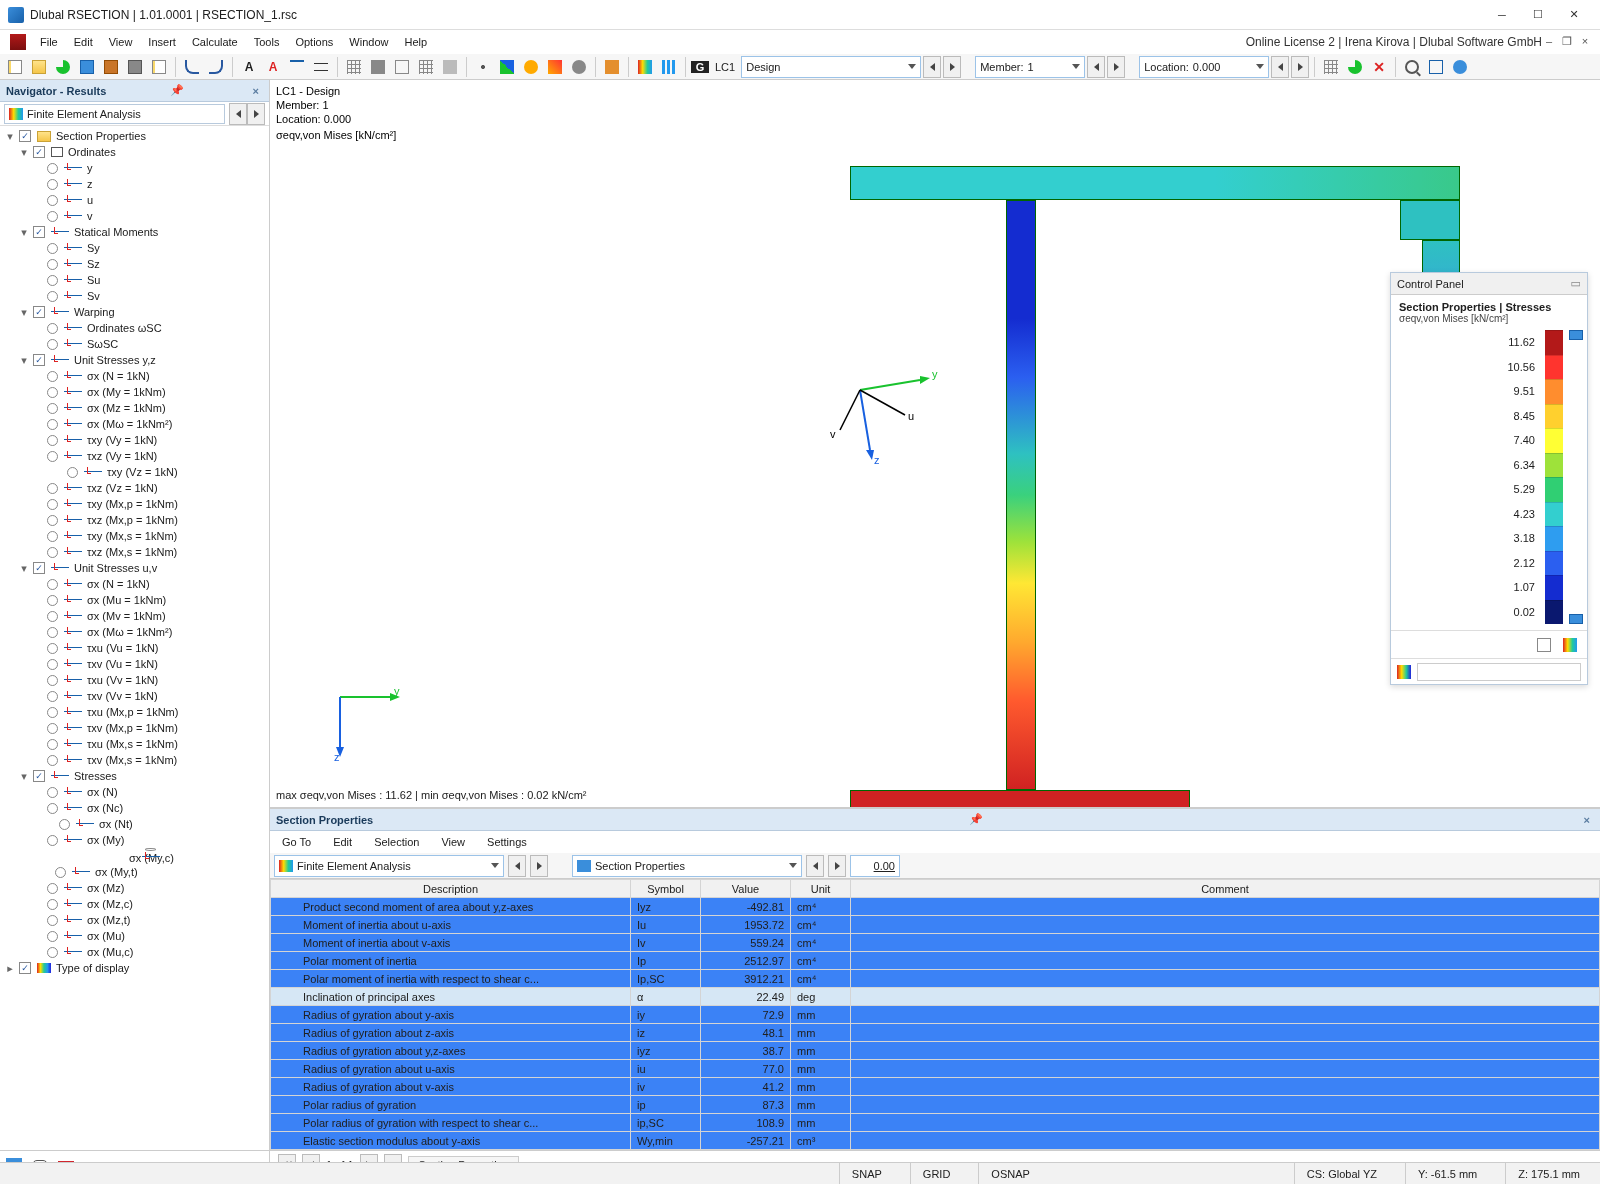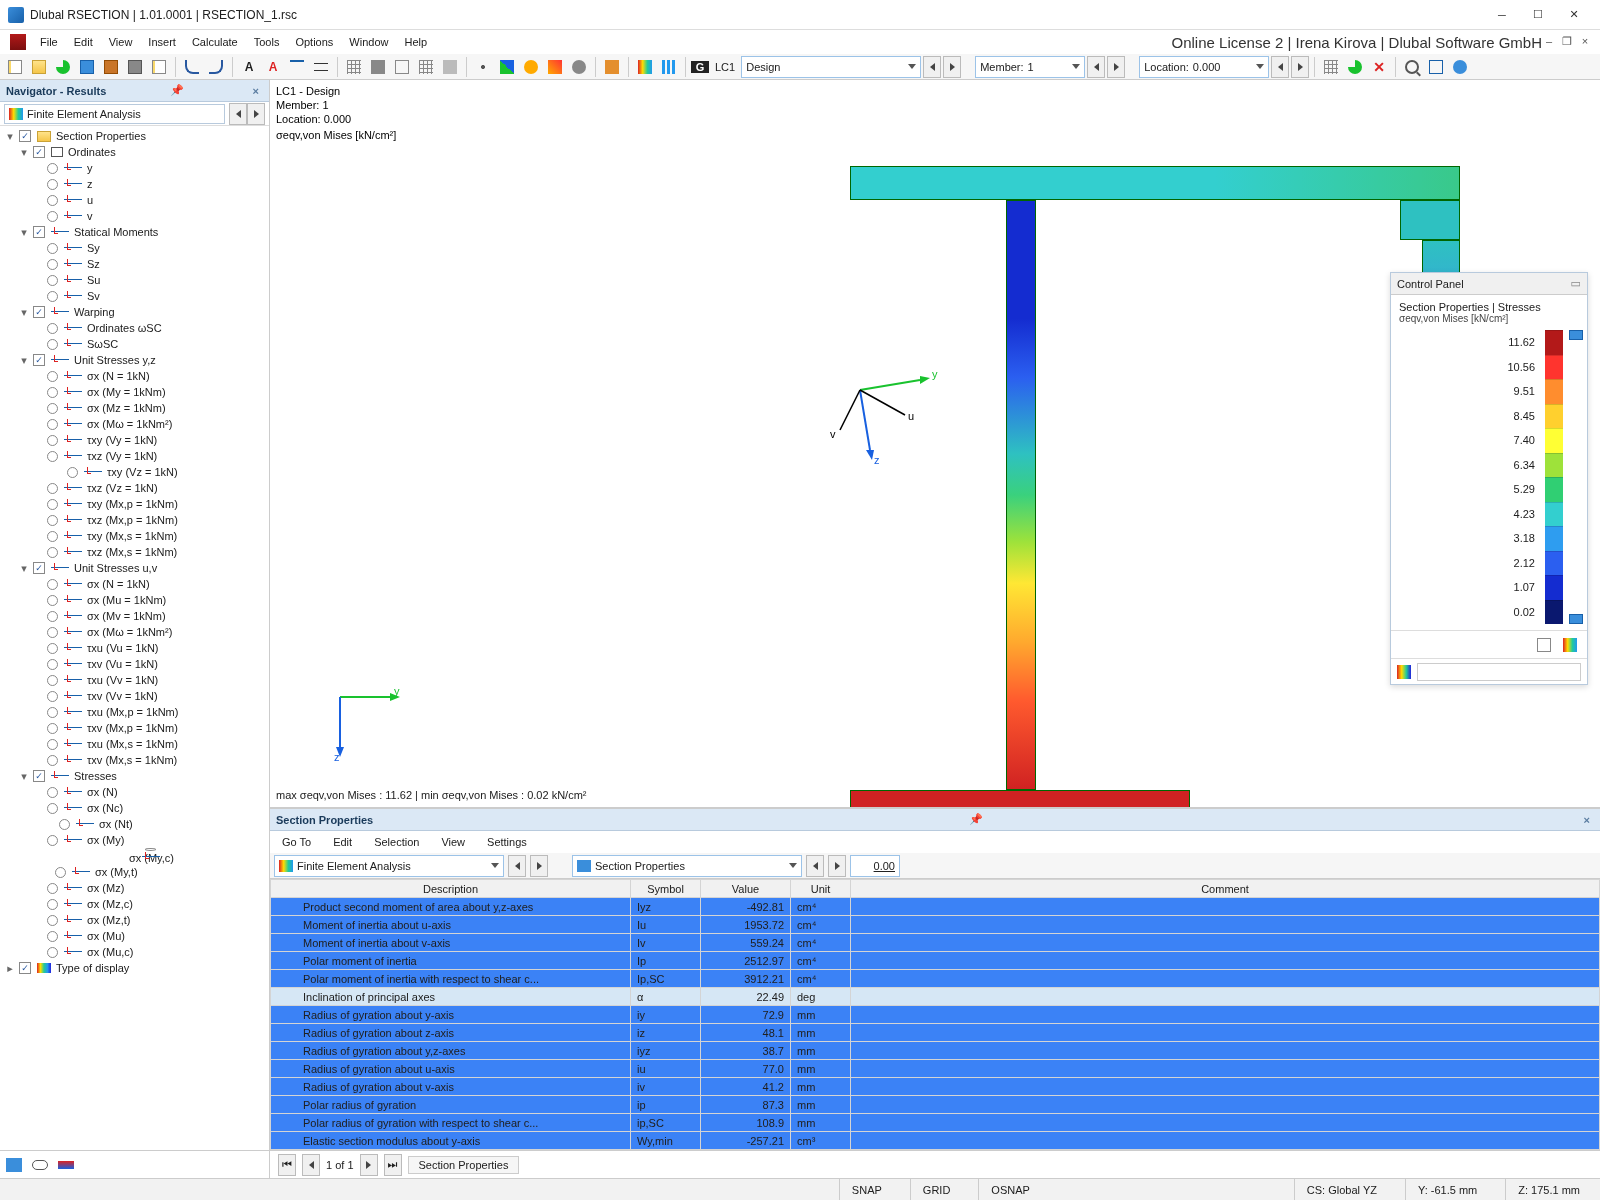--- a/index.html
+++ b/index.html
@@ -5,21 +5,21 @@
 * { box-sizing: border-box; margin: 0; padding: 0; font-family: "Segoe UI", Tahoma, sans-serif; font-size: 11px; }
 body { width: 1600px; height: 1200px; background: #fff; overflow: hidden; position: relative; color: #202020; }
 .titlebar { height: 30px; display: flex; align-items: center; padding: 0 8px; background: #fff; border-bottom: 1px solid #ddd; }
 .titlebar .logo { width: 16px; height: 16px; background: linear-gradient(135deg,#3a8edb,#1860a9); margin-right: 6px; border-radius: 2px; }
 .titlebar .title { flex: 0 0 auto; font-size: 12px; }
 .titlebar .spacer { flex: 1; }
 .win-btn { width: 36px; height: 24px; display: flex; align-items: center; justify-content: center; color: #333; }
 .menubar { height: 24px; display: flex; align-items: center; padding: 0 4px; background: #fff; }
 .menubar .appicon { width: 16px; height: 16px; background: linear-gradient(#b31919,#7a0f0f); margin: 0 6px; }
 .menubar .menu { padding: 2px 8px; }
-.menubar .license { font-size: 15px; color: #333; margin-left: 21px; }
+.menubar .license { font-size: 12px; color: #333; margin-left: 21px; }
 .topctrls { float: right; display: flex; gap: 4px; padding-right: 4px; }
 .topctrls span { width: 14px; height: 14px; display: inline-block; text-align: center; color: #555; }
 .toolbar { height: 26px; display: flex; align-items: center; padding: 0 4px; gap: 2px; border-bottom: 1px solid #ccc; background: #f6f6f6; }
 .tb-btn { width: 22px; height: 22px; border: 1px solid transparent; display: flex; align-items: center; justify-content: center; position: relative; }
 .tb-btn .ic { width: 14px; height: 14px; }
 .tb-sep { width: 1px; height: 20px; background: #ccc; margin: 0 3px; }
 .dd { border: 1px solid #9cc3e8; height: 22px; background: #fff; display: flex; align-items: center; padding: 0 4px; gap: 4px; }
 .dd .arrow { border-left: 4px solid transparent; border-right: 4px solid transparent; border-top: 5px solid #555; }
 .nav-act { width: 18px; height: 22px; border: 1px solid #bbb; display: flex; align-items: center; justify-content: center; background: #f0f0f0; }
 .nav-act .tri-left { border-top: 4px solid transparent; border-bottom: 4px solid transparent; border-right: 5px solid #444; }
@@ -88,21 +88,21 @@
 .table-wrap { flex: 1; overflow: auto; position: relative; }
 table.grid { border-collapse: collapse; width: 100%; }
 table.grid th, table.grid td { border: 1px solid #d4d4d4; padding: 2px 6px; height: 18px; }
 table.grid th { background: #f1f1f1; font-weight: 400; position: sticky; top: 0; }
 table.grid td.desc { padding-left: 32px; }
 table.grid td.val { text-align: right; }
 table.grid tr.selected td { background: #d6e7f5; }
 .tp-bottom { height: 28px; display: flex; align-items: center; padding: 0 8px; gap: 6px; border-top: 1px solid #ccc; background: #fff; }
 .tab-chip { border: 1px solid #ccc; background: #f6f6f6; padding: 2px 10px; }
 
-.statusbar { position: absolute; bottom: 0; left: 0; right: 0; height: 22px; background: #f2f2f2; border-top: 1px solid #ccc; display: flex; padding: 0 8px; gap: 16px; }
+.statusbar { position: absolute; bottom: 16px; left: 0; right: 0; height: 22px; background: #f2f2f2; border-top: 1px solid #ccc; display: flex; padding: 0 8px; gap: 16px; }
 .statusbar .seg { border-left: 1px solid #ccc; padding: 0 12px; height: 100%; display: flex; align-items: center; }
 .statusbar .push { margin-left: auto; }
 
 .ic-new{background:#fff;border:1px solid #888;box-shadow:inset 2px 0 #f9d96b;}
 .ic-open{background:linear-gradient(#ffe38a,#f5c64a);border:1px solid #caa236;}
 .ic-save{background:#3a8edb;border:1px solid #1860a9;}
 .ic-refresh{background:conic-gradient(#19c22e 0 270deg, transparent 0);border-radius:50%;}
 .ic-print{background:#888;border:1px solid #555;}
 .ic-undo{border:2px solid #2858a0;border-top:none;border-right:none;border-radius:0 0 0 8px;width:12px;height:10px;}
 .ic-redo{border:2px solid #2858a0;border-top:none;border-left:none;border-radius:0 0 8px 0;width:12px;height:10px;}
@@ -856,21 +856,21 @@
   </div>
 </div>
 
 <div class="ctrl-panel">
   <div class="cp-head">
     <span>Control Panel</span>
     <span style="flex:1"></span>
     <span style="color:#888">▭</span>
   </div>
   <div class="cp-body">
-    <div style="font-weight:400">Section Properties | Stresses</div>
+    <div style="font-weight:700">Section Properties | Stresses</div>
     <div style="font-size:10px;color:#444">σeqv,von Mises [kN/cm²]</div>
     <div class="legend">
       <div class="vals" id="legend-vals">
           <div>11.62</div>
           <div>10.56</div>
           <div>9.51</div>
           <div>8.45</div>
           <div>7.40</div>
           <div>6.34</div>
           <div>5.29</div>

